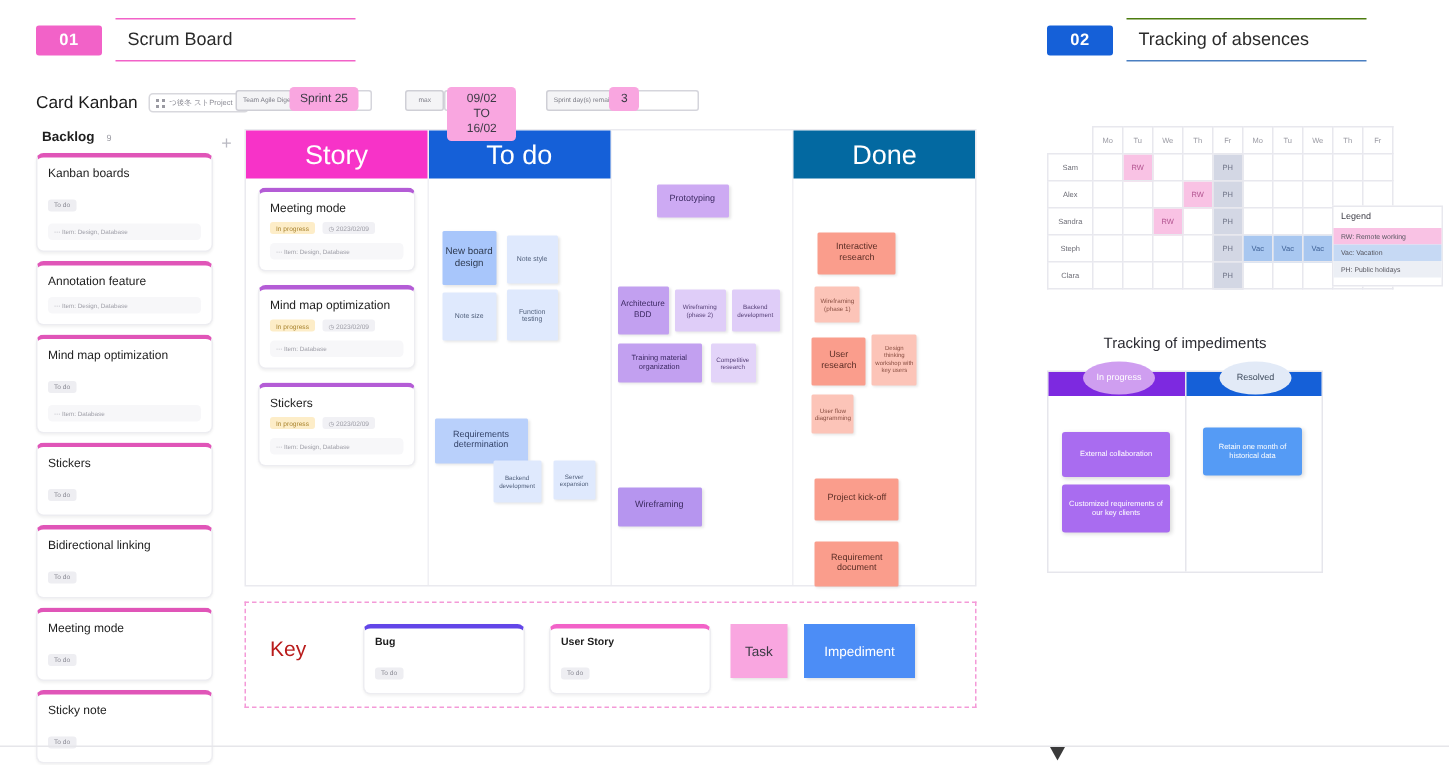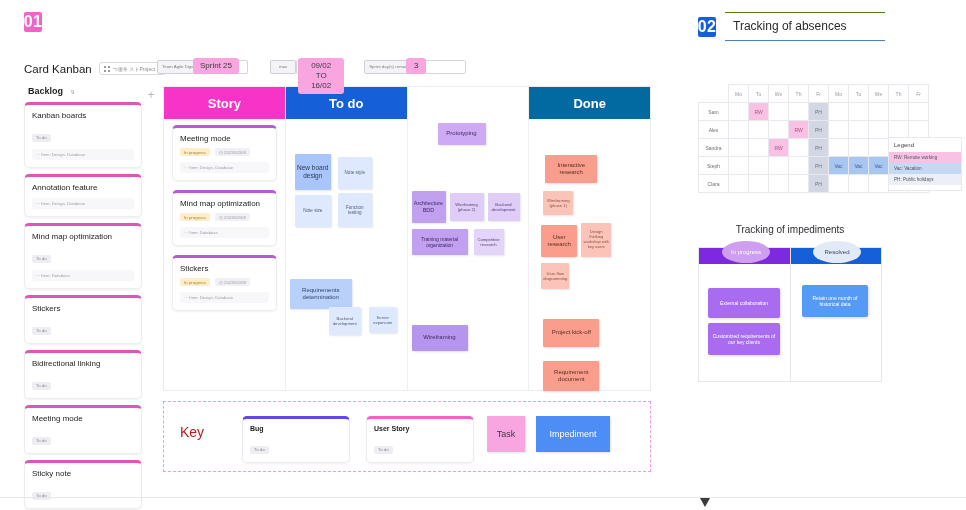--- a/index.html
+++ b/index.html
@@ -9,22 +9,22 @@
     font-family: "Liberation Sans", sans-serif;
     overflow: hidden;
     position: relative;
     color: #222;
   }
   .page { position: relative; width: 966px; height: 510px; }
 
   
   .sec-head { position: absolute; display: flex; align-items: center; gap: 9px; }
   .sec-num {
-    width: 18px; height: 20px; border-radius: 2px;
-    color: #fff; font-size: 16px; font-weight: 700;
+    width: 44px; height: 20px; border-radius: 2px;
+    color: #fff; font-size: 11px; font-weight: 700;
     display: flex; align-items: center; justify-content: center;
     letter-spacing: .3px;
     text-align: right;
   }
   .sec-num.pink { background: #f262c8; }
   .sec-num.blue { background: #1560d8; }
   .sec-title-wrap { padding: 3px 0; }
   .sec-title {
     font-size: 12px; font-weight: 400; color: #2b2b2b;
     padding: 3px 4px 4px 8px; display: block; min-width: 160px;
@@ -92,21 +92,21 @@
     font-size: 4.2px; color: #9d9da6; padding: 3px 4px;
   }
 
   
   .board { position: absolute; left: 163px; top: 86px; width: 488px; height: 305px;
            background:#fff; border:1px solid #eaeaef; display:flex; }
   .col { flex: 1; display: flex; flex-direction: column; position: relative; border-right: 1px solid #f0f0f4; }
   .col:last-child { border-right: none; }
   .col-head {
     height: 32px; display: flex; align-items: center; justify-content: center;
-    color: #fff; font-size: 13px; font-weight: 700;
+    color: #fff; font-size: 18px; font-weight: 400;
   }
   .col-body { flex: 1; position: relative; padding: 6px 0; }
 
   .scard {
     background: #fff; border: 1px solid #ededf1; border-radius: 5px;
     border-top: 3px solid #b45cd6; margin: 0 8px 9px; padding: 6px 7px 7px;
     box-shadow: 0 1px 2px rgba(0,0,0,.06);
   }
   .scard .t { font-size: 8px; color: #1d1d1d; margin-bottom: 5px; }
   .row-tags { display: flex; align-items: center; gap: 5px; }
@@ -185,20 +185,23 @@
             border-top: 9px solid #3a3a3a; }
   .hr-bottom { position: absolute; left: 0; top: 497px; width: 966px; height: 1px; background: #e6e6ea; }
 </style>
 </head>
 <body>
 
 <div class="page">
 
   <div class="sec-head" style="left:24px; top:12px;">
     <div class="sec-num pink">01</div>
+    <div class="sec-title-wrap rule-pink">
+      <span class="sec-title">Scrum Board</span>
+    </div>
   </div>
 
   <div class="sec-head" style="left:698px; top:12px;">
     <div class="sec-num blue">02</div>
     <div class="sec-title-wrap rule-blue">
       <span class="sec-title">Tracking of absences</span>
     </div>
   </div>
 
   <div class="kanban-title-row">

